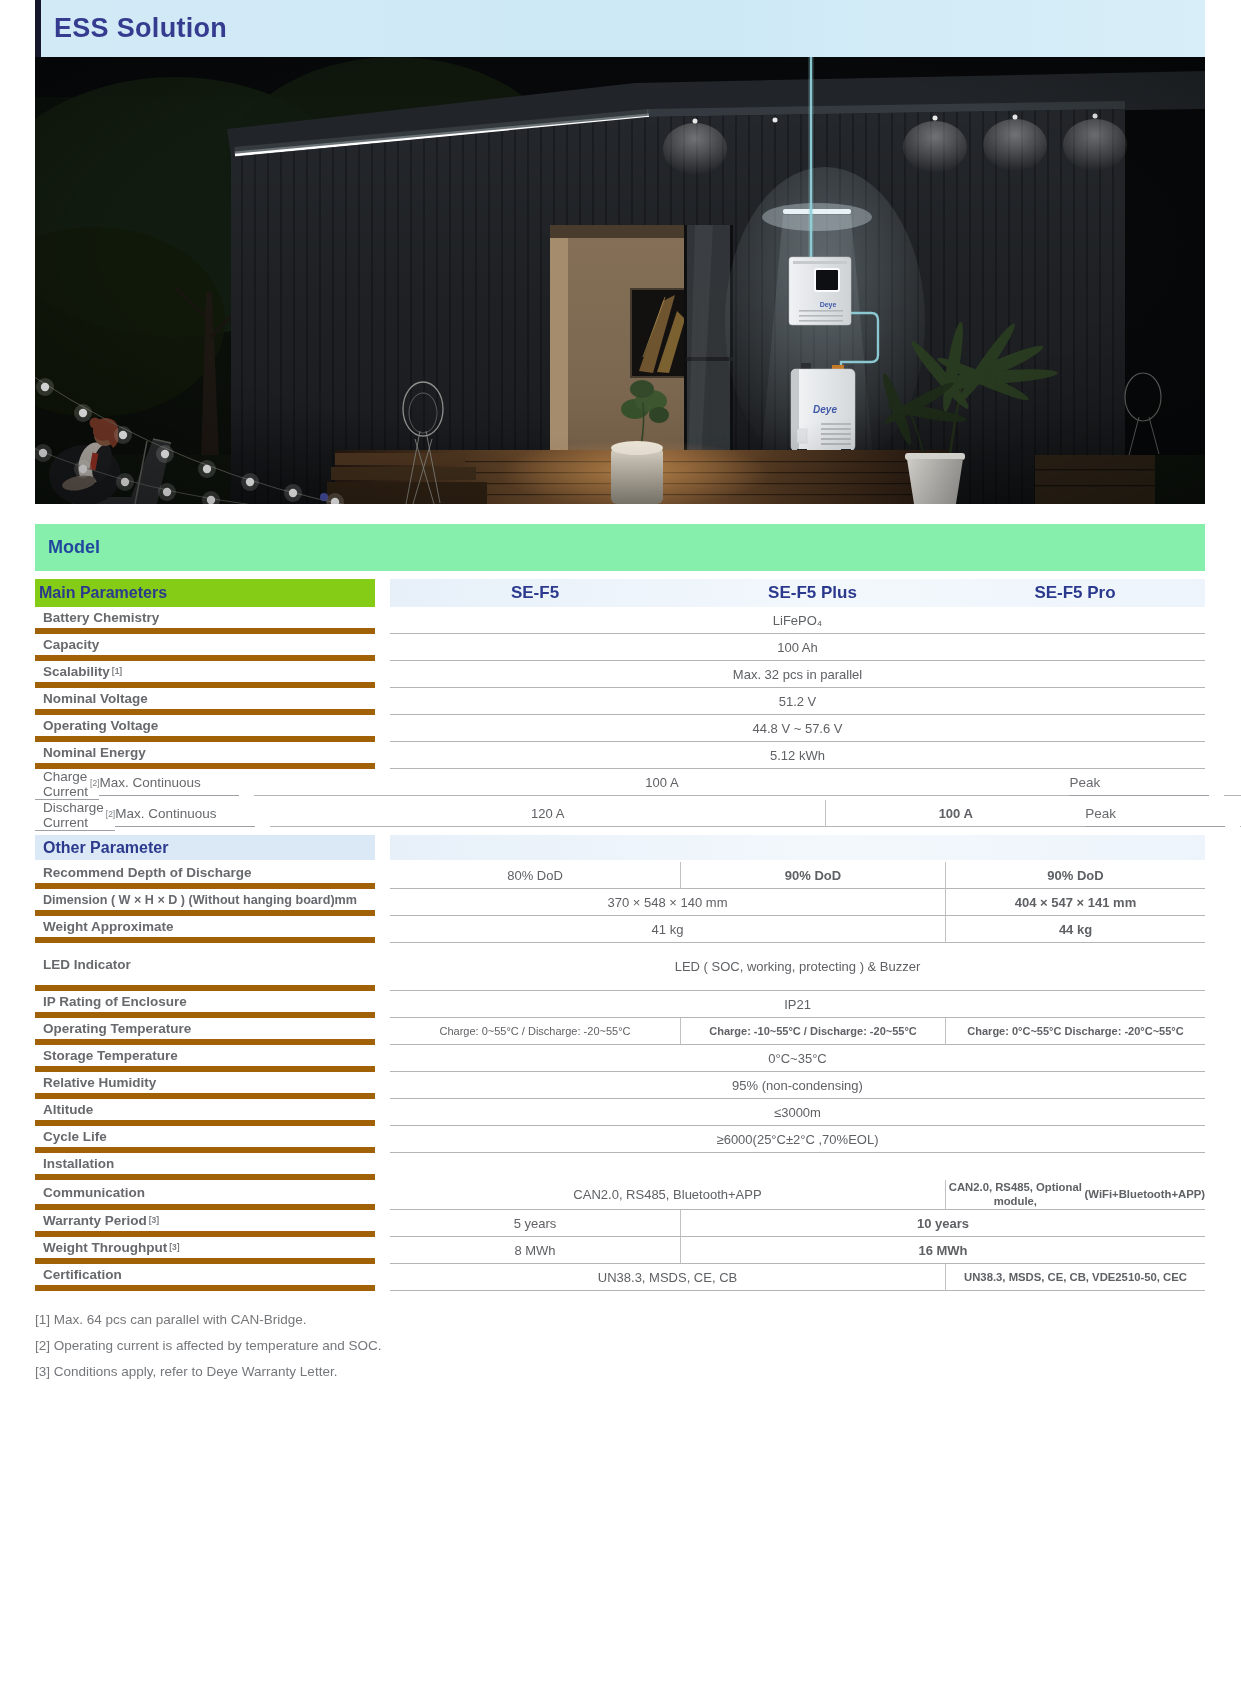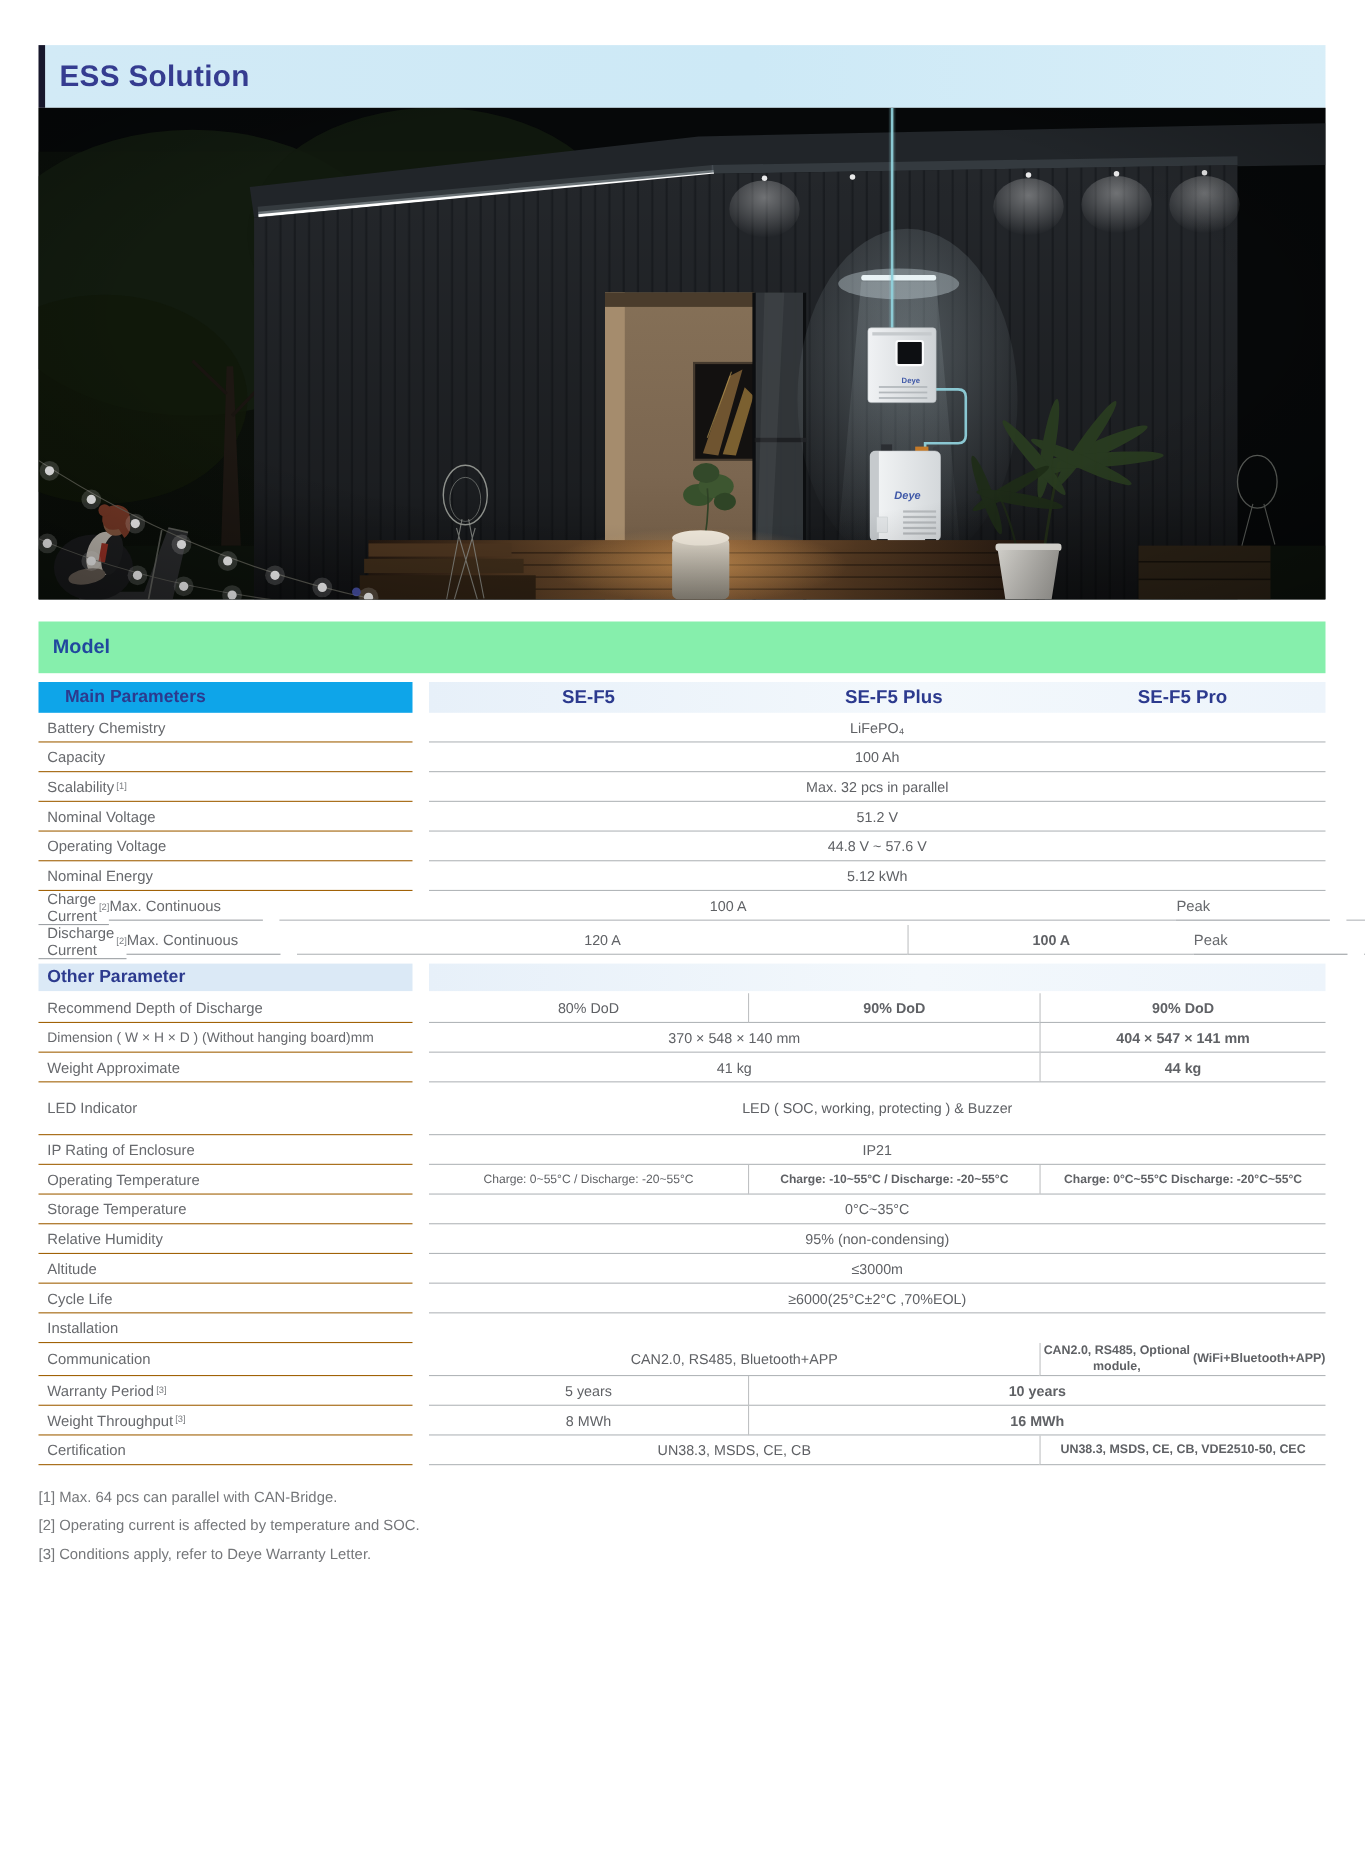--- a/index.html
+++ b/index.html
@@ -6,58 +6,58 @@
   html,body { background:#ffffff; }
   body {
     width:1241px; height:1684px; overflow:hidden;
     font-family:"Liberation Sans", sans-serif;
     -webkit-font-smoothing:antialiased;
   }
   .content { width:1170px; margin-left:35px; }
 
   
   .title-band {
-    margin-top:41px; height:57px;
+    height:57px;
     background:linear-gradient(90deg,#d2eaf6,#cde9f6 55%,#d8eef8);
     border-left:6px solid #17172b;
     display:flex; align-items:center;
   }
   .title-band .t {
     font-size:27px; font-weight:bold; color:#353c90;
     margin-left:13px; letter-spacing:.3px;
   }
 
   
   .hero { height:447px; position:relative; overflow:hidden; background:#060809; }
   .hero svg { display:block; }
 
   
   .model-band { margin-top:20px; height:47px; background:#86efac; display:flex; align-items:center; }
   .model-band .t { font-size:18px; font-weight:bold; color:#21489e; margin-left:13px; }
 
   
   .param-head { margin-top:8px; height:28px; display:flex; }
   .ph-label {
-    width:340px; background:#0ea5e9; display:flex; align-items:center;
-    padding-left:24px; font-size:16px; font-weight:bold; color:#2c3a8e;
+    width:340px; background:#84cc16; display:flex; align-items:center;
+    padding-left:4px; font-size:16px; font-weight:bold; color:#2c3a8e;
   }
   .ph-vals {
     width:815px; margin-left:15px; display:flex;
     background:linear-gradient(90deg,#e7f0f9,#f3f8fc 55%,#edf4fb);
   }
   .ph-col { display:flex; align-items:center; justify-content:center;
     font-size:17px; font-weight:bold; color:#2c3a8e; }
   .w1{width:290px}.w2{width:265px}.w3{width:260px}
 
   .row { display:flex; height:27px; }
   .row.tall { height:48px; }
   .row.med  { height:30px; }
   .lab {
-    width:340px; border-bottom:1px solid #a16207; display:flex; align-items:center;
-    padding-left:8px; font-size:13.5px; color:#67696d;
+    width:340px; border-bottom:6px solid #a16207; display:flex; align-items:center;
+    padding-left:8px; font-size:13.5px; color:#67696d;font-weight:bold;
   }
   .lab.sm { font-size:12.6px; }
   sup { font-size:8.5px; color:#7b7d81; margin-left:2px; position:relative; top:-1px; }
   .gap { width:15px; }
   .vals { width:815px; display:flex; }
   .cell {
     display:flex; align-items:center; justify-content:center; text-align:center;
     border-bottom:1px solid #b2b6b9; font-size:13px; color:#5f6165;
   }
   .c1{width:290px}.c2{width:265px}.c3{width:260px}

